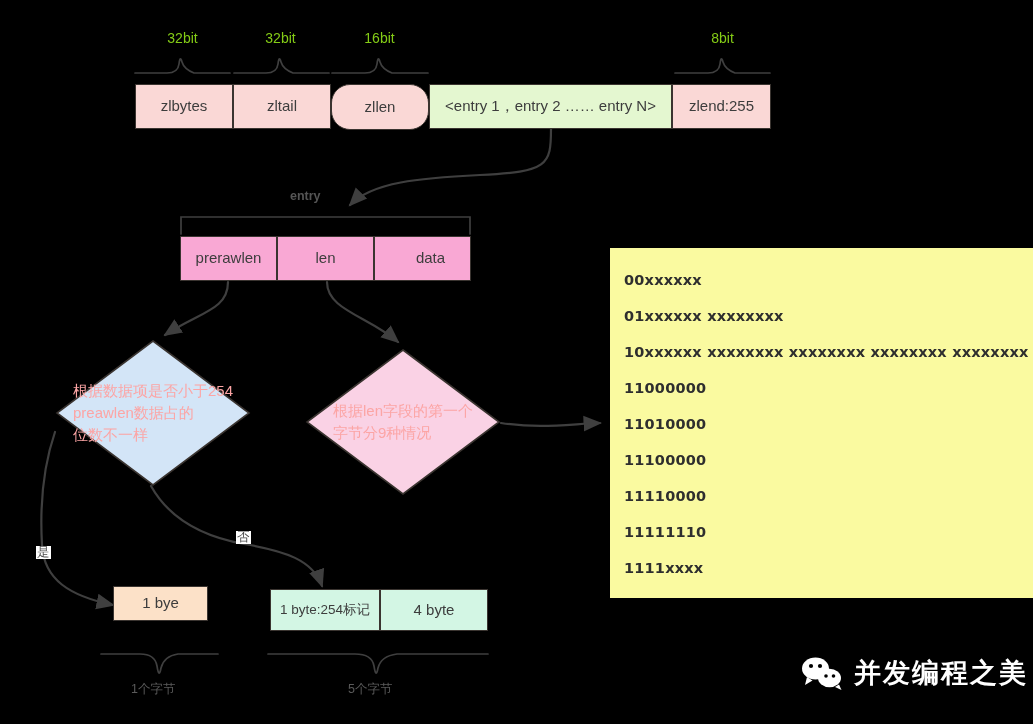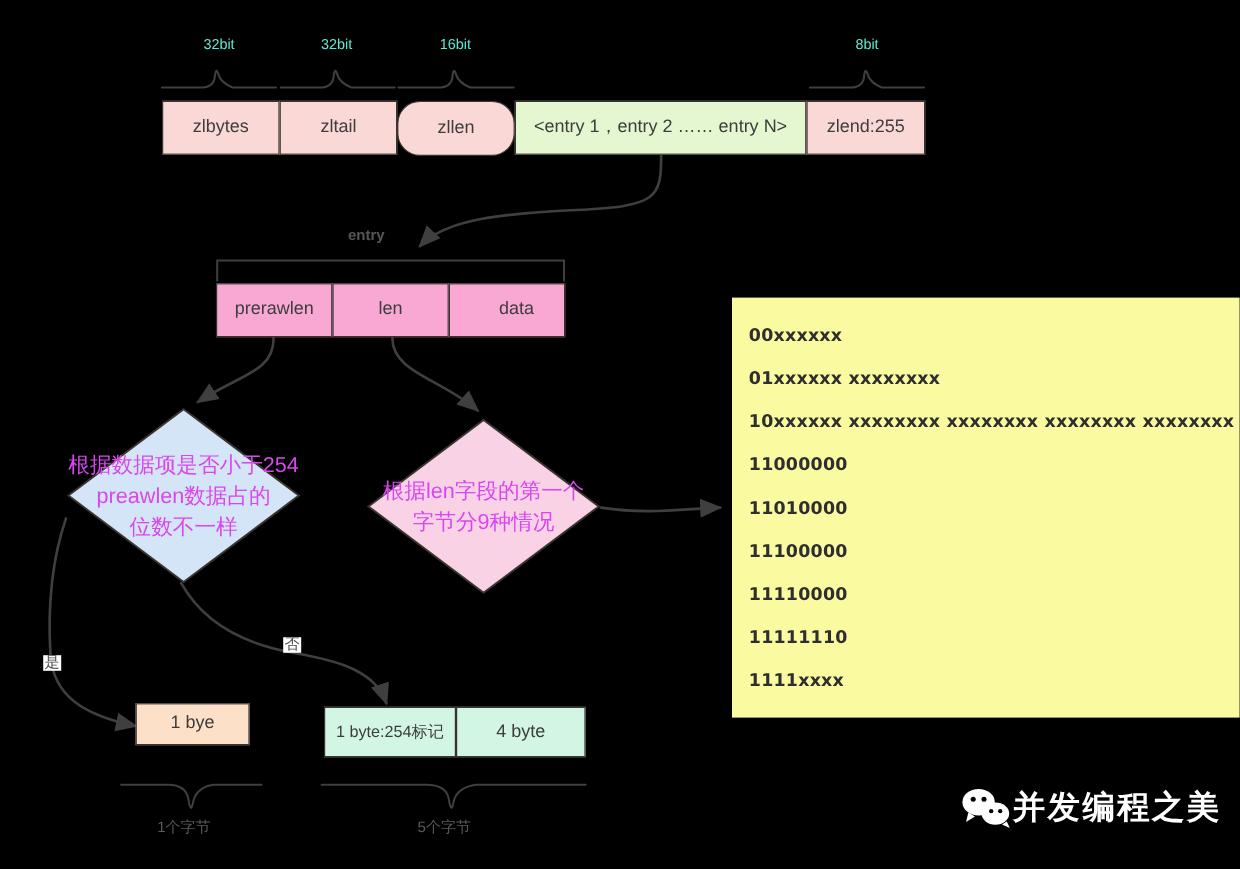--- a/index.html
+++ b/index.html
@@ -18,39 +18,39 @@
     text-align:center;line-height:1.25;
     font-size:15px;color:#3d3d3d;
   }
   .pink{background:#fad8d6;}
   .green{background:#e4f7d0;}
   .cyan{background:#f9a8d4;}
   .orange{background:#fce1c8;}
   .mint{background:#d3f6e4;}
 
   .bitlabel{
-    position:absolute;font-size:12px;color:#5eead4;
+    position:absolute;font-size:14px;color:#84cc16;
     text-align:center;white-space:nowrap;
   }
   .edgelabel{
     position:absolute;font-size:12.5px;color:#4a4a4a;
     background:#fff;padding:0 1px;line-height:1.05;white-space:nowrap;
   }
   .plainlabel{
     position:absolute;font-size:12.5px;color:#5a5a5a;white-space:nowrap;
   }
   .entrylabel{
     position:absolute;font-size:12.5px;color:#555;font-weight:bold;white-space:nowrap;
   }
 
   .diamond{position:absolute;}
   .diamond .dtext{
     position:absolute;left:0;top:0;width:100%;height:100%;
     display:flex;align-items:center;justify-content:center;
-    text-align:center;font-size:18px;color:#d946ef;line-height:1.45;
+    font-size:15px;color:#fca5a5;line-height:1.45;
     white-space:pre-line;
   }
 
   .note{
     position:absolute;left:610px;top:248px;width:456px;height:350px;
     background:#fafaa0;
     box-sizing:border-box;
     padding:14px 0 0 14px;
   }
   .note .fold{
@@ -63,21 +63,21 @@
   }
   .note .nline{
     font-size:14.5px;font-weight:bold;color:#2e2e2e;
     height:36px;line-height:36px;white-space:nowrap;
     font-family:"DejaVu Sans",sans-serif;
     letter-spacing:0.2px;
   }
 
   .watermark{
     position:absolute;left:800px;top:655px;
-    display:flex;align-items:center;
+    display:flex;align-items:center;gap:10px;
   }
   .wm-text{
     font-size:27px;color:#ffffff;font-weight:bold;letter-spacing:2px;
     font-family:"DejaVu Sans",sans-serif;white-space:nowrap;
   }
 </style>
 </head>
 <body>
 
 <div id="stage">

